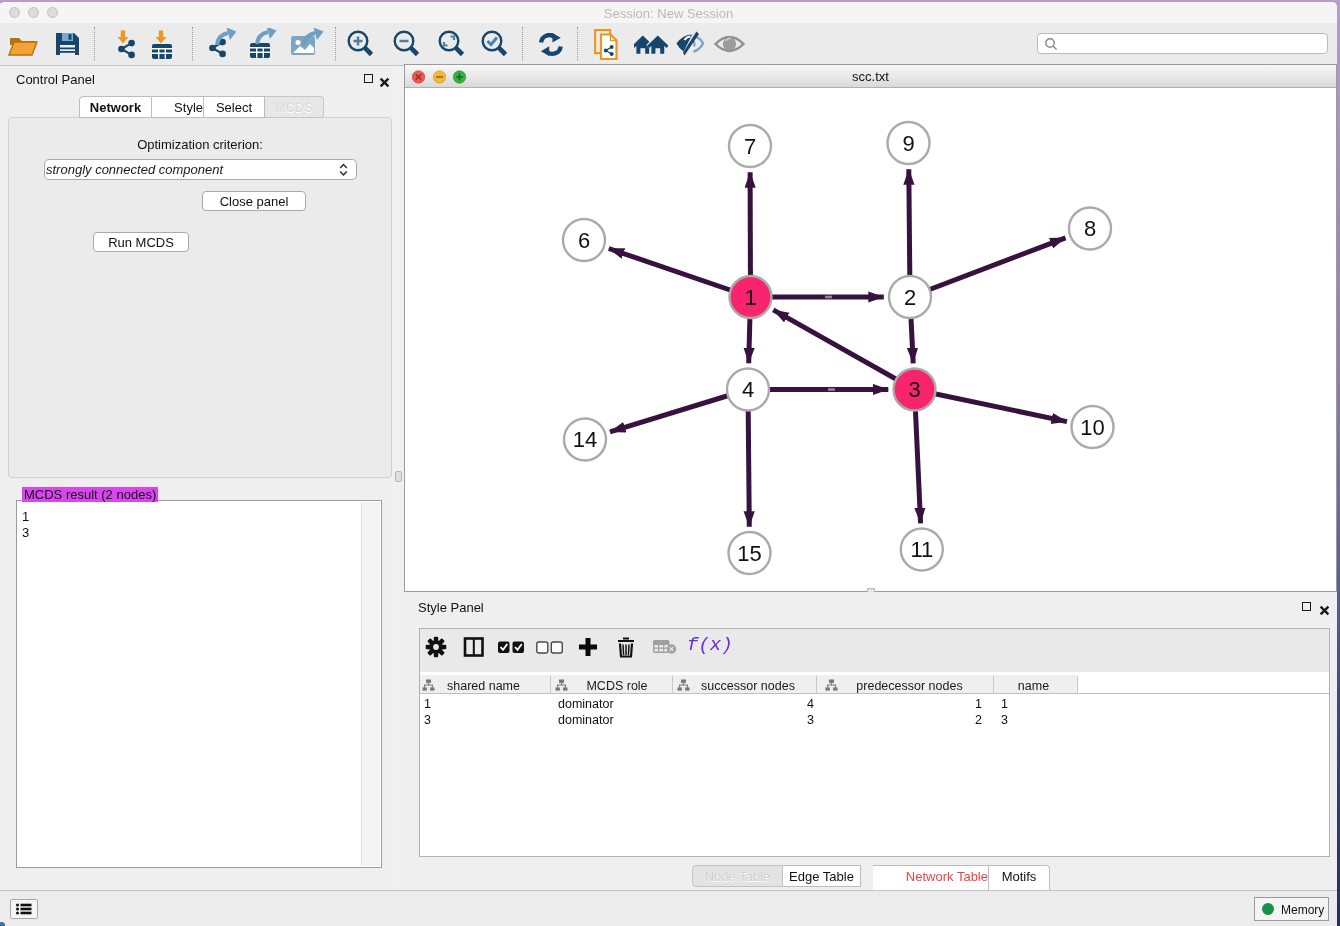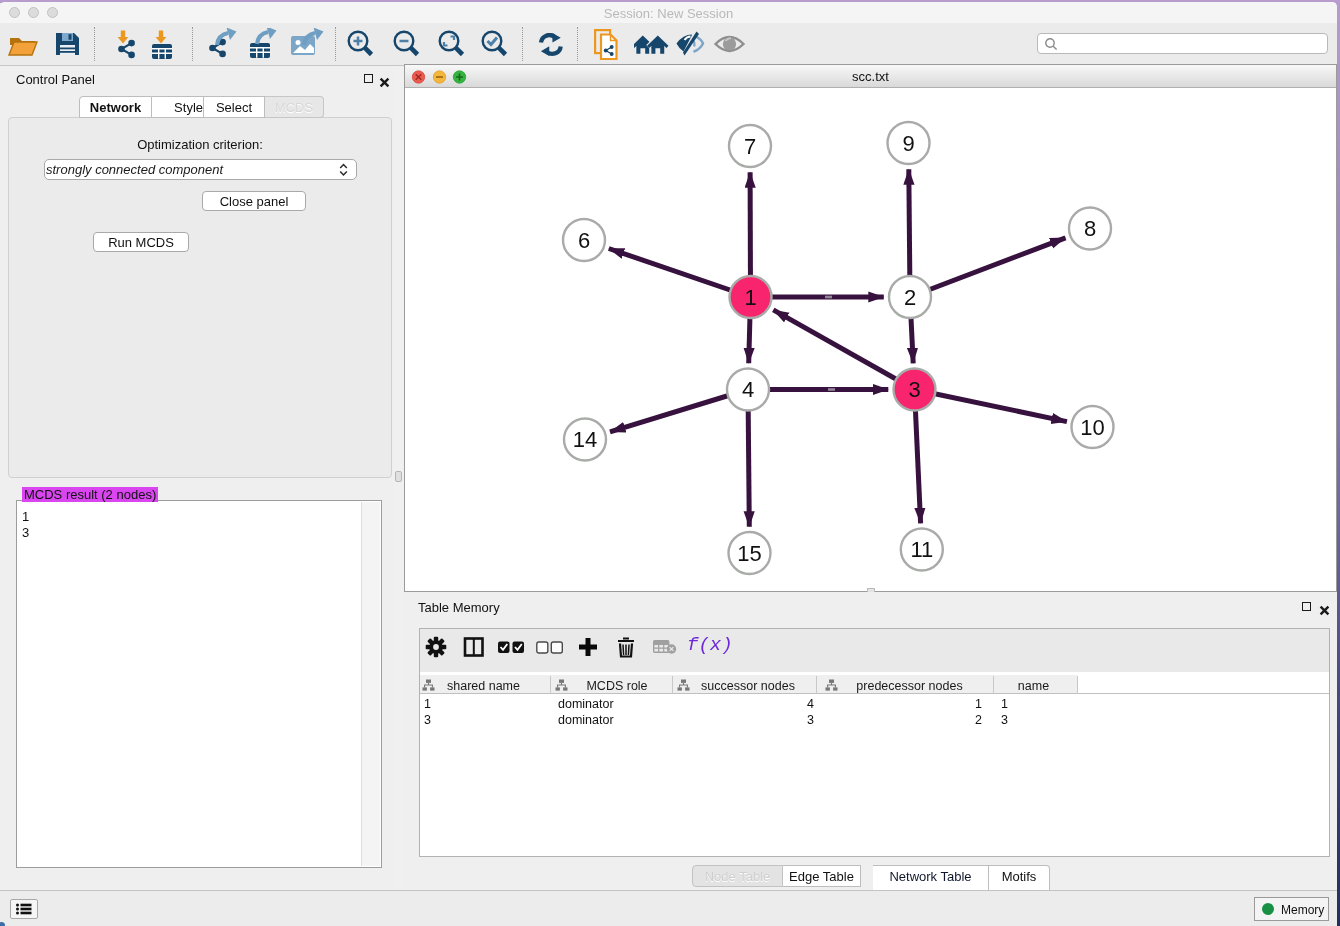--- a/index.html
+++ b/index.html
@@ -251,21 +251,21 @@
 <text x="516.8" y="469.0" text-anchor="middle" font-size="22" fill="#111" font-family="Liberation Sans, sans-serif">11</text>
 <circle cx="180" cy="351.5" r="21" fill="#ffffff" stroke="#a8aba8" stroke-width="2.4"></circle>
 <text x="180" y="359.0" text-anchor="middle" font-size="22" fill="#111" font-family="Liberation Sans, sans-serif">14</text>
 <circle cx="344.5" cy="465" r="21" fill="#ffffff" stroke="#a8aba8" stroke-width="2.4"></circle>
 <text x="344.5" y="472.5" text-anchor="middle" font-size="22" fill="#111" font-family="Liberation Sans, sans-serif">15</text>
 </svg>
 
 <div class="abs" style="left:867px;top:588px;width:8px;height:6px;background:#e3e3e3;border:1px solid #bbb;"></div>
 
 <div class="abs" style="left:404px;top:592px;width:933px;height:298px;background:#efefef;"></div>
-<div class="abs" style="left:418px;top:600px;font-size:13px;color:#111;">Table Memory</div>
+<div class="abs" style="left:418px;top:600px;font-size:13px;color:#111;">Style Panel</div>
 <div class="hdr-btn" style="left:1302px;top:602px;"></div>
 <div class="xbtn" style="left:1319px;top:602px;"><svg width="11" height="11">
       <path d="M1.6 1.6 L9.4 9.4 M9.4 1.6 L1.6 9.4" stroke="#1a1a1a" stroke-width="2.4"></path>
     </svg></div>
 
 <div class="abs" style="left:419px;top:628px;width:911px;height:229px;background:#fff;border:1px solid #b2b2b2;"></div>
 <div class="abs" style="left:420px;top:629px;width:909px;height:43px;background:#e9e9e9;"></div>
 <svg width="22" height="22" style="position:absolute;left:425px;top:636px;">
     <g transform="translate(11,11)">
       <rect x="-2.2" y="-10.3" width="4.4" height="6" rx="1" fill="#111" transform="rotate(0)"></rect>
@@ -358,21 +358,21 @@
 <div class="abs" style="left:882px;top:697px;width:100px;text-align:right;font-size:12.5px;color:#111;">1</div>
 <div class="abs" style="left:1001px;top:697px;font-size:12.5px;color:#111;">1</div>
 <div class="abs" style="left:424px;top:713px;font-size:12.5px;color:#111;">3</div>
 <div class="abs" style="left:558px;top:713px;font-size:12.5px;color:#111;">dominator</div>
 <div class="abs" style="left:714px;top:713px;width:100px;text-align:right;font-size:12.5px;color:#111;">3</div>
 <div class="abs" style="left:882px;top:713px;width:100px;text-align:right;font-size:12.5px;color:#111;">2</div>
 <div class="abs" style="left:1001px;top:713px;font-size:12.5px;color:#111;">3</div>
 
 <div class="abs" style="left:692px;top:865px;width:91px;height:22px;background:#e3e3e3;border:1px solid #c2c2c2;border-radius:4px 0 0 4px;font-size:13px;text-align:center;line-height:21px;color:#cfcfcf;text-shadow:0 1px 0 #fff;">Node Table</div>
 <div class="abs" style="left:783px;top:865px;width:78px;height:22px;background:#fff;border:1px solid #bdbdbd;border-left:none;font-size:13px;text-align:center;line-height:21px;color:#111;">Edge Table</div>
-<div class="abs" style="left:873px;top:865px;width:116px;height:38px;background:#fff;border:1px solid #bdbdbd;border-left:none;font-size:13px;text-align:center;line-height:21px;color:#0f172a;">Network Table</div>
+<div class="abs" style="left:873px;top:865px;width:116px;height:38px;background:#fff;border:1px solid #bdbdbd;border-left:none;font-size:13px;text-align:right;line-height:21px;color:#ef4444;">Network Table</div>
 <div class="abs" style="left:989px;top:865px;width:61px;height:29px;background:#fff;border:1px solid #bdbdbd;border-left:none;border-radius:0 4px 4px 0;font-size:13px;text-align:center;line-height:21px;color:#111;">Motifs</div>
 
 <div class="abs" style="left:0;top:890px;width:1337px;height:36px;background:#ececec;border-top:1px solid #c3c3c3;"></div>
 <div class="abs" style="left:10px;top:899px;width:28px;height:20px;background:#f6f6f6;border:1px solid #a8a8a8;border-radius:2px;">
 <svg width="16" height="12" style="position:absolute;left:5px;top:3px;">
 <circle cx="1.5" cy="2" r="1.5" fill="#111"></circle>
       <rect x="4.5" y="0.7" width="11" height="2.6" fill="#111"></rect>
 <circle cx="1.5" cy="6" r="1.5" fill="#111"></circle>
       <rect x="4.5" y="4.7" width="11" height="2.6" fill="#111"></rect>
 <circle cx="1.5" cy="10" r="1.5" fill="#111"></circle>

